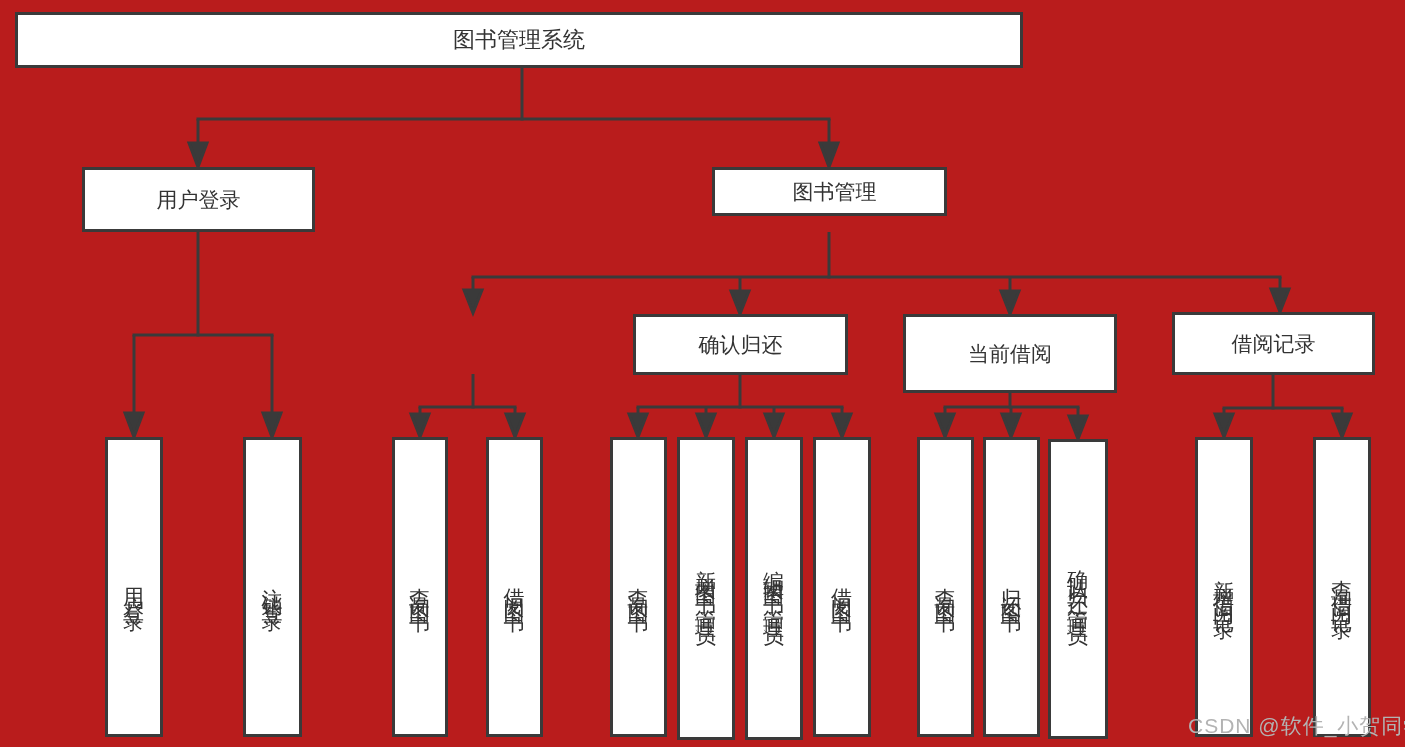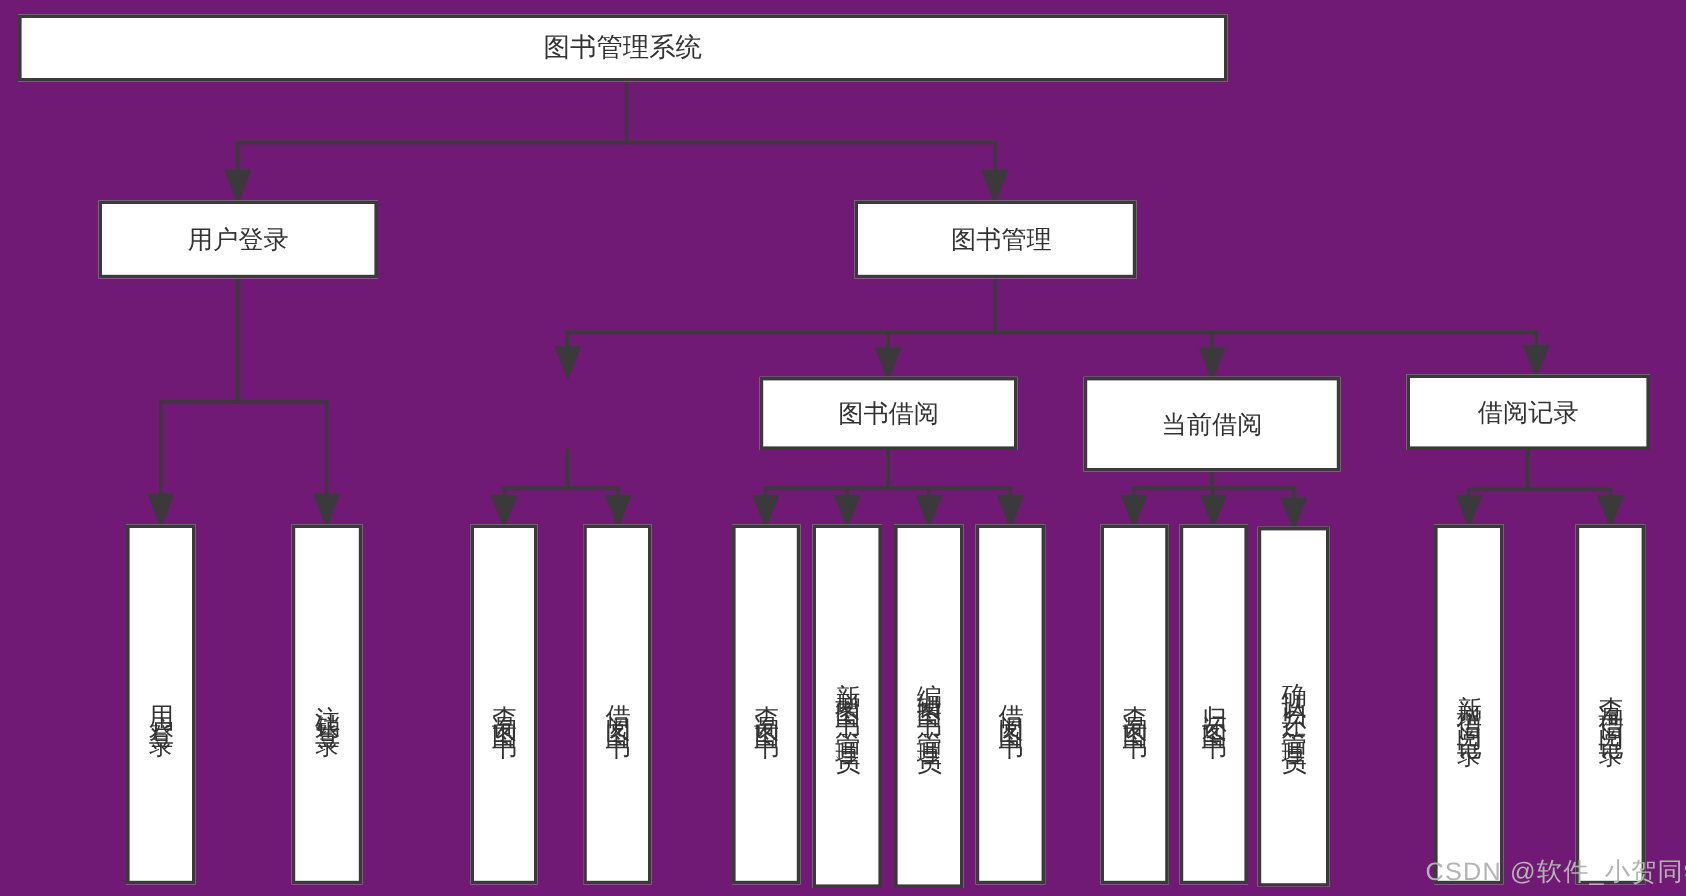--- a/index.html
+++ b/index.html
@@ -1,17 +1,17 @@
 <!DOCTYPE html>
 <html><head>
 <meta charset="utf-8">
 <style>
   html,body { margin:0; padding:0; background:#fff; }
   .canvas {
-    position:relative; width:1405px; height:747px; background:#701a75;
+    position:relative; width:1405px; height:747px; background:#b91c1c;
     font-family:"Liberation Sans", sans-serif; overflow:hidden;
   }
   .wires { position:absolute; left:0; top:0; width:1405px; height:747px; }
   .box {
     position:absolute; box-sizing:border-box; background:#fff;
     border:3px solid #3a3a3a; display:flex; align-items:center; justify-content:center;
     color:#333; font-size:21px; white-space:nowrap;
   }
   .root-box { font-size:22px; }
   .vbox {
@@ -92,26 +92,26 @@
     </g>
   </svg>
 
   <div class="box root-box" style="left:15px; top:12px; width:1008px; height:56px;">
     <span>图书管理系统</span>
   </div>
 
   <div class="box" style="left:82px; top:167px; width:233px; height:65px;">
     <span>用户登录</span>
   </div>
-  <div class="box" style="left:712px; top:167px; width:235px; height:65px;padding-left:10px;">
+  <div class="box" style="left:712px; top:167px; width:235px; height:49px;padding-left:10px;">
     <span>图书管理</span>
   </div>
 
   <div class="box" style="left:633px; top:314px; width:215px; height:61px;">
-    <span>图书借阅</span>
+    <span>确认归还</span>
   </div>
   <div class="box" style="left:903px; top:314px; width:214px; height:79px;">
     <span>当前借阅</span>
   </div>
   <div class="box" style="left:1172px; top:312px; width:203px; height:63px;">
     <span>借阅记录</span>
   </div>
 
   <div class="box vbox" style="left:105px; top:437px; width:58px; height:300px;">
     <span>用户登录</span>

